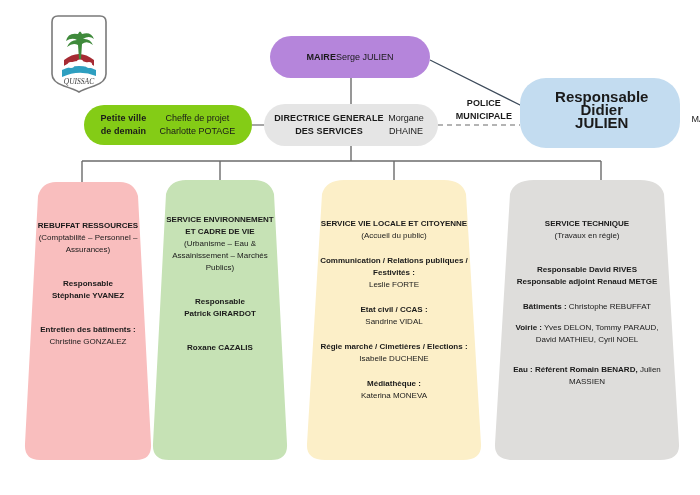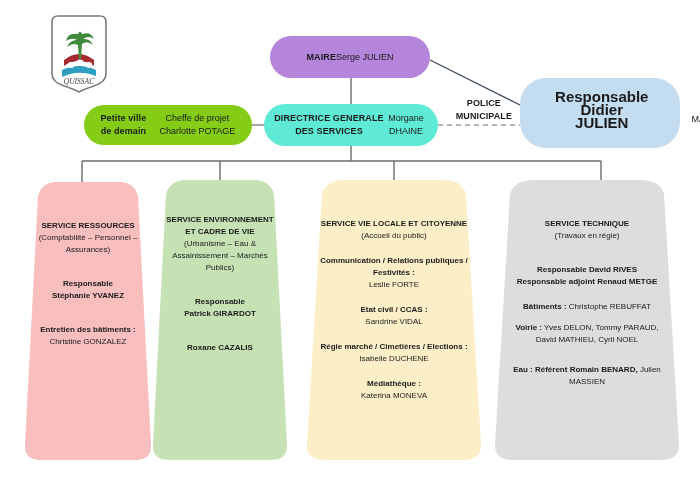--- a/index.html
+++ b/index.html
@@ -26,21 +26,21 @@
     display:flex;flex-direction:row;align-items:center;justify-content:center;
     text-align:center;
     box-sizing:border-box;
     padding:4px 10px;
   }
   .pill .ttl{font-weight:bold;font-size:9px;line-height:13px;letter-spacing:.1px;}
   .pill .sub{font-size:9px;line-height:13px;}
 
   #box-maire{left:270px;top:36px;width:160px;height:42px;background:#b585db;}
   #box-pvd{left:84px;top:105px;width:168px;height:40px;background:#84cc16;}
-  #box-dgs{left:264px;top:104px;width:174px;height:42px;background:#5eead4;}
+  #box-dgs{left:264px;top:104px;width:174px;height:42px;background:#e5e5e5;}
   #box-police{left:520px;top:78px;width:160px;height:70px;background:#c3dcf0;border-radius:26px;gap:43px;}
   #box-police .ttl{margin-bottom:7px;}
   #box-police .sub2{font-weight:bold;font-size:15px;line-height:13px;margin-bottom:7px;}
 
   
   .tub{position:absolute;}
   .tub svg{position:absolute;left:0;top:0;}
   .tub .content{
     position:absolute;left:0;top:0;width:100%;height:100%;
     box-sizing:border-box;
@@ -119,21 +119,21 @@
   <div class="pill" id="box-dgs">
     <div class="ttl">DIRECTRICE GENERALE DES SERVICES</div>
     <div class="sub">Morgane DHAINE</div>
   </div>
 
   <div class="tub" id="tub-res">
     <svg viewBox="0 0 128 295" width="128" height="295">
       <path d="M14 24 Q18 10 32 10 L96 10 Q110 10 114 24 L127 272 Q128 288 112 288 L16 288 Q0 288 1 272 Z" fill="#f9bebe"></path>
     </svg>
     <div class="content">
-      <div class="bold">SERVICE RESSOURCES</div>
+      <div class="bold">REBUFFAT RESSOURCES</div>
       <div class="blk">(Comptabilité – Personnel – Assurances)</div>
       <div class="gap"></div>
       <div class="gap-s"></div>
       <div class="bold">Responsable</div>
       <div class="bold">Stéphanie YVANEZ</div>
       <div class="gap"></div>
       <div class="gap-s"></div>
       <div class="bold">Entretien des bâtiments :</div>
       <div class="blk">Christine GONZALEZ</div>
     </div>

